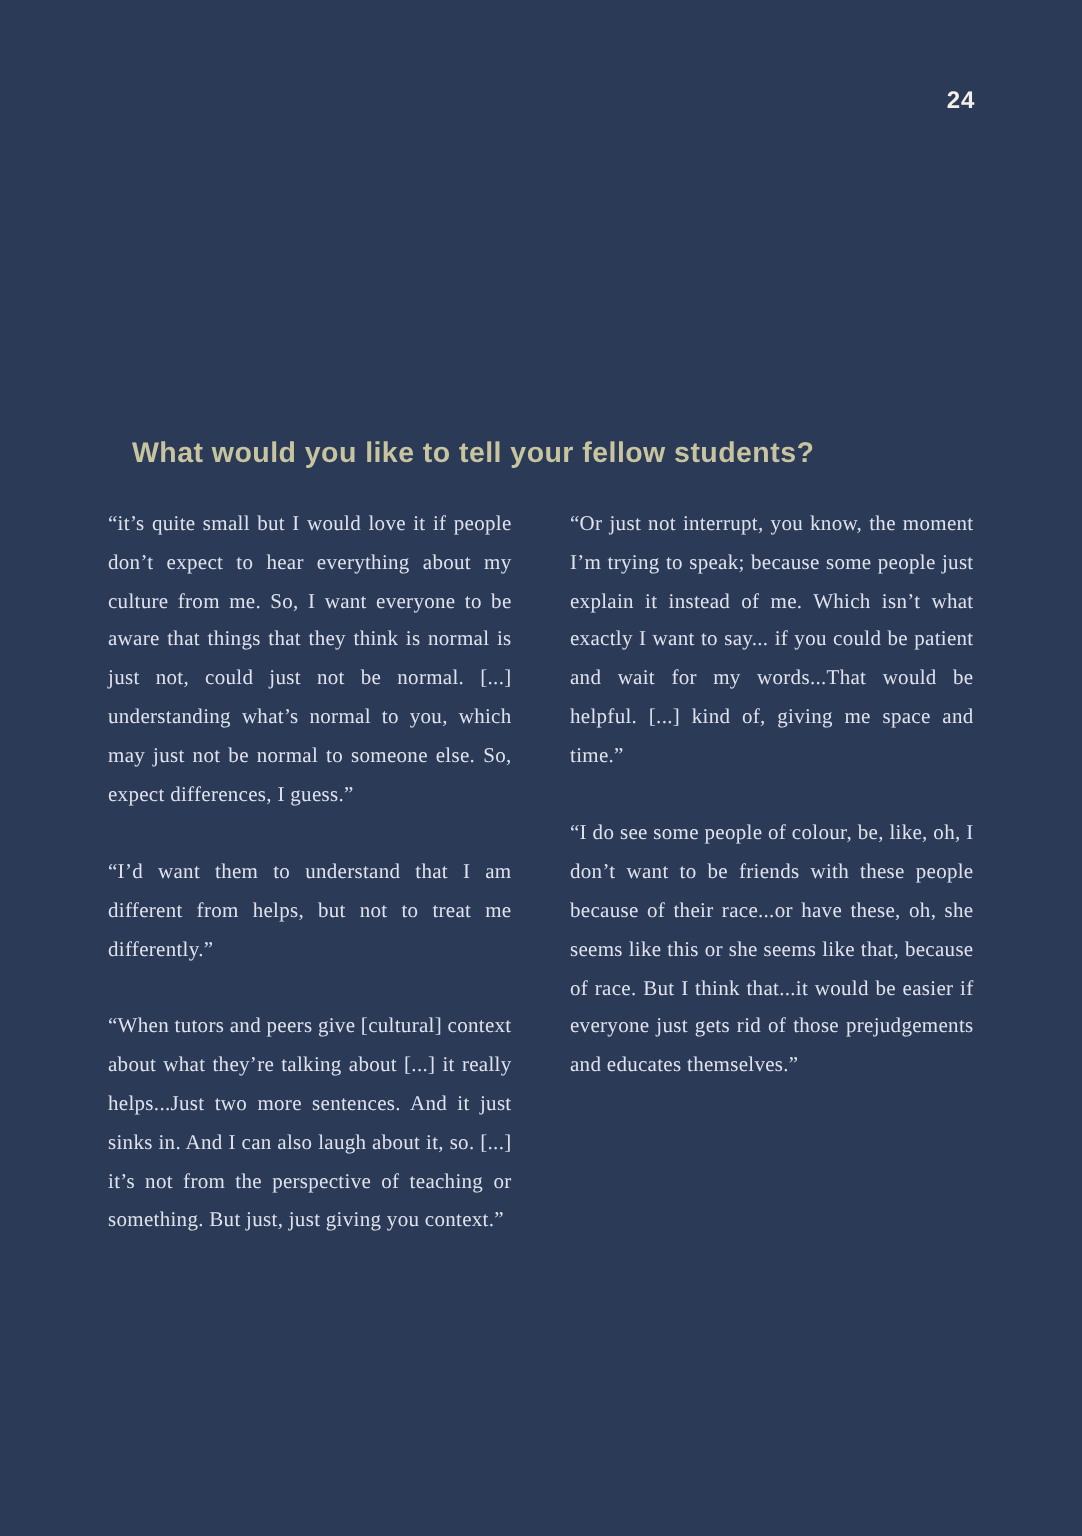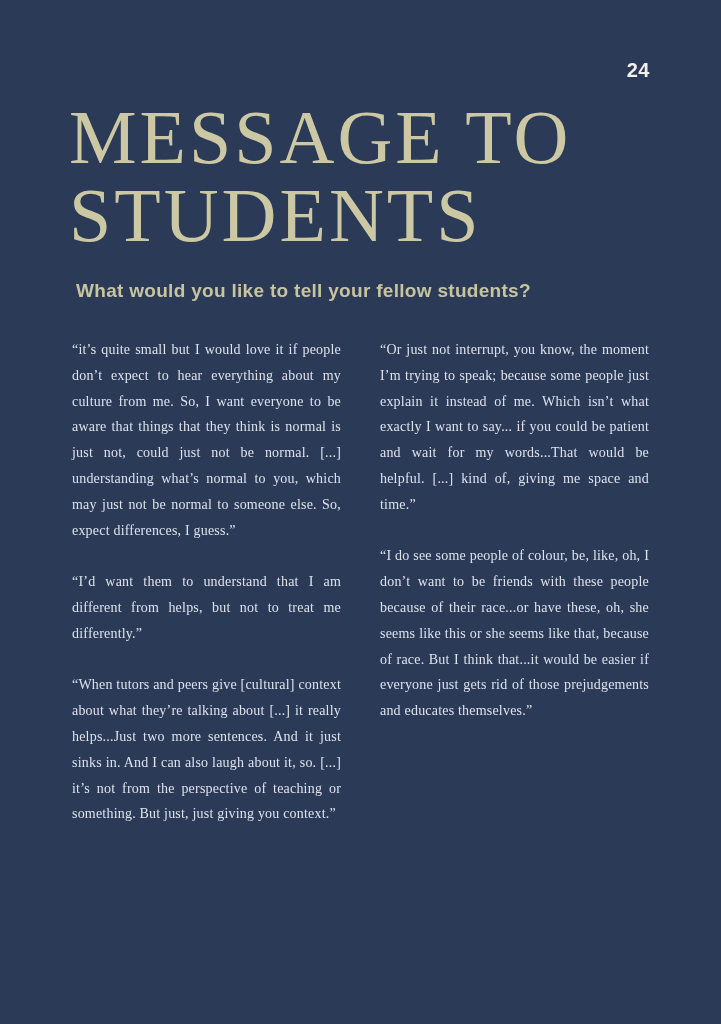--- a/index.html
+++ b/index.html
@@ -9,21 +9,21 @@
     height: 1024px;
     margin: 0 auto;
     background: #2b3a57;
     font-family: "Liberation Sans", sans-serif;
     overflow: hidden;
   }
   .page-number {
     position: absolute;
     top: 59px;
     right: 71px;
-    font-size: 20px;
+    font-size: 16px;
     font-weight: 700;
     letter-spacing: 0.5px;
     color: #f3f0ea;
   }
   .title {
     position: absolute;
     left: 69px;
     top: 98px;
     margin: 0;
     font-family: "Liberation Serif", serif;
@@ -31,21 +31,21 @@
     font-size: 76px;
     line-height: 78px;
     letter-spacing: 3px;
     color: #ccc8a3;
   }
   .title .line { display: block; }
   .subtitle {
     position: absolute;
     left: 72px;
     top: 275px;
-    margin: 4px;
+    margin: 16px;
     font-size: 19px;
     line-height: 24px;
     font-weight: 700;
     letter-spacing: 0.3px;
     color: #c8c4a0;
   }
   .columns {
     position: absolute;
     left: 72px;
     top: 337px;
@@ -65,24 +65,20 @@
   }
   .quote-col p:last-child { margin-bottom: 0; }
 </style>
 </head>
 <body>
 
 <div class="page">
 
   <span class="page-number">24</span>
 
-  <h1 class="title">
-    <span class="line">MESSAGE TO</span>
-    <span class="line">STUDENTS</span>
-  </h1>
 
   <h2 class="subtitle">What would you like to tell your fellow students?</h2>
 
   <div class="columns">
     <div class="quote-col">
       <p>“it’s quite small but I would love it if people don’t expect to hear everything about my culture from me. So, I want everyone to be aware that things that they think is normal is just not, could just not be normal. [...] understanding what’s normal to you, which may just not be normal to someone else. So, expect differences, I guess.”</p>
       <p>“I’d want them to understand that I am different from helps, but not to treat me differently.”</p>
       <p>“When tutors and peers give [cultural] context about what they’re talking about [...] it really helps...Just two more sentences. And it just sinks in. And I can also laugh about it, so. [...] it’s not from the perspective of teaching or something. But just, just giving you context.”</p>
     </div>
     <div class="quote-col">

